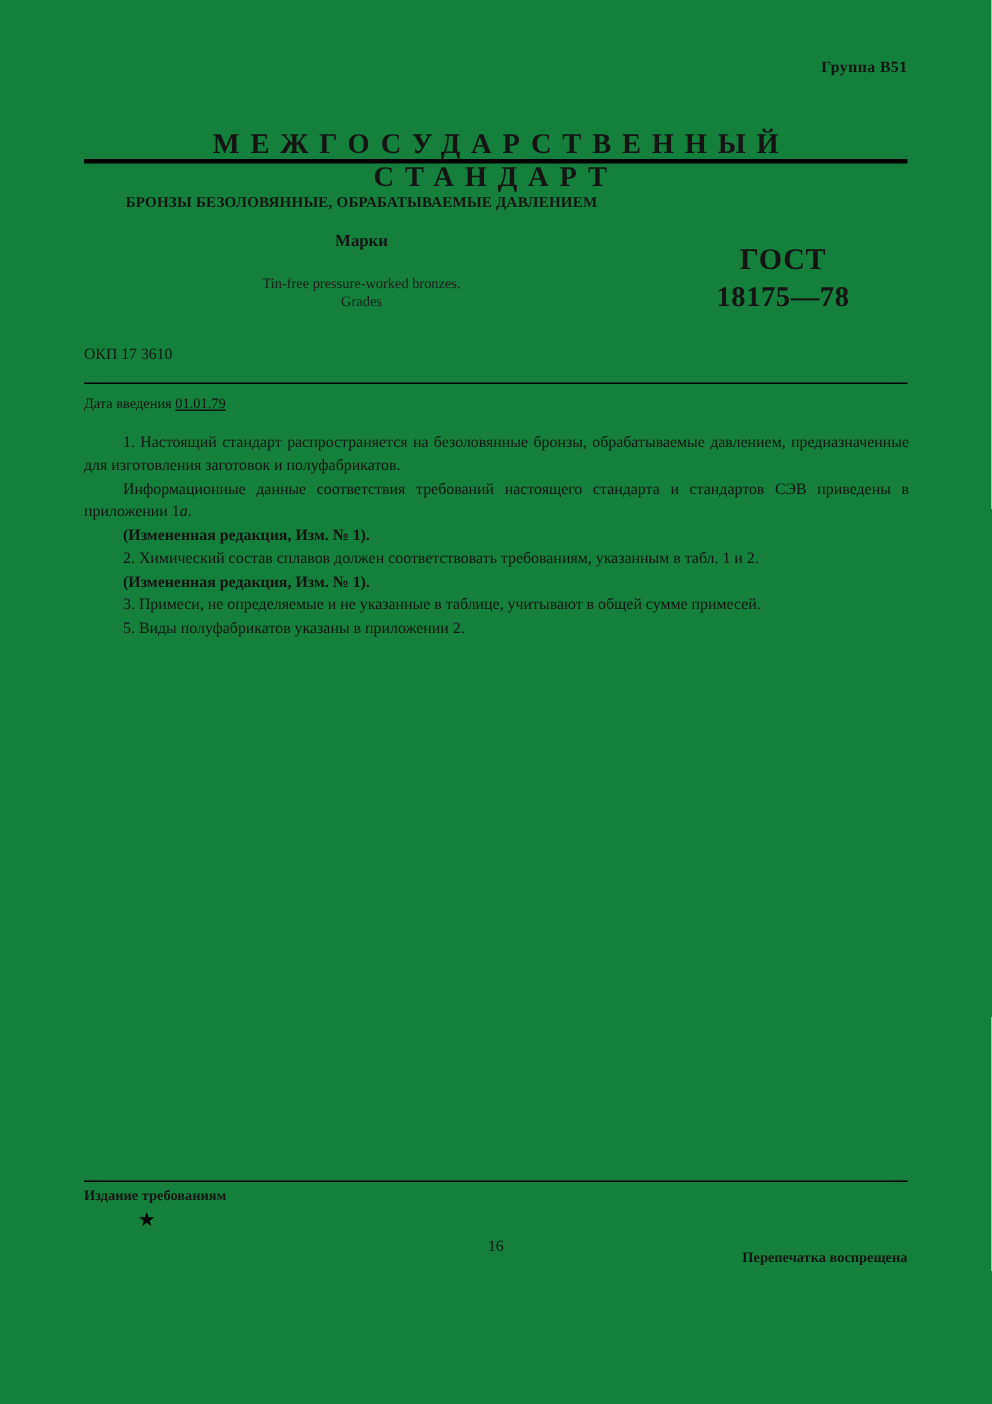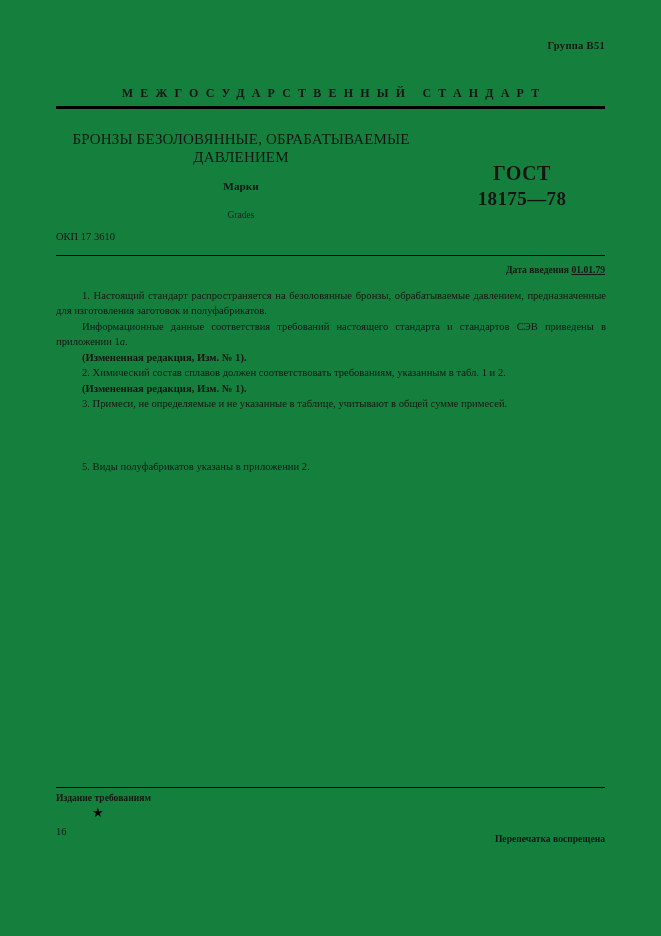--- a/index.html
+++ b/index.html
@@ -27,21 +27,21 @@
     letter-spacing: 0.3px;
   }
 
   
   .banner {
     position: absolute;
     top: 86px;
     left: 56px;
     width: 549px;
     text-align: center;
-    font-size: 12px;
+    font-size: 19px;
     font-weight: bold;
     letter-spacing: 7.2px;
     text-indent: 7.2px;
   }
   .rule-thick {
     position: absolute;
     left: 56px;
     width: 549px;
     height: 3px;
     background: #000000;
@@ -59,22 +59,22 @@
 
   
   .title-block {
     position: absolute;
     top: 130px;
     left: 56px;
     width: 370px;
     text-align: center;
   }
   .title-main {
-    font-size: 15px;
-    font-weight: normal;
+    font-size: 10px;
+    font-weight: bold;
     line-height: 1.22;
     letter-spacing: 0.15px;
   }
   .title-sub {
     margin-top: 13px;
     font-size: 11.2px;
     font-weight: bold;
   }
   .title-en {
     margin-top: 17px;
@@ -103,23 +103,22 @@
     left: 56px;
     font-size: 10.5px;
   }
 
   
   .date-intro {
     position: absolute;
     top: 264px;
     left: 56px;
     width: 549px;
-    text-align: right;
-    font-size: 9.6px;
-    font-weight: bold;
+    font-size: 9.6px;
+    font-weight: normal;
   }
   .date-intro .date-value {
     text-decoration: underline;
   }
 
   
   .body-text {
     position: absolute;
     top: 288px;
     left: 56px;
@@ -131,21 +130,20 @@
   .body-text p {
     margin: 0;
     text-indent: 26px;
   }
   .body-text p.bold-note {
     font-weight: bold;
     text-indent: 26px;
   }
   .body-text p.last-line {
     text-align: left;
-    margin-top: 47px;
   }
   .ital { font-style: italic; }
 
   
   .footer-left {
     position: absolute;
     top: 792px;
     left: 56px;
     font-size: 9.6px;
     font-weight: bold;
@@ -164,38 +162,39 @@
     left: 92px;
     font-size: 13px;
     line-height: 1;
     color: #000000;
   }
   .page-number {
     position: absolute;
     top: 826px;
     left: 56px;
     width: 549px;
-    text-align: left;
+    text-align: center;
     font-size: 10.5px;
   }
 </style>
 </head>
 <body>
 
 <div class="page">
 
   <div class="group-code">Группа В51</div>
 
   <div class="banner">МЕЖГОСУДАРСТВЕННЫЙ СТАНДАРТ</div>
   <div class="rule-thick rule-banner"></div>
 
   <div class="title-block">
     <div class="title-main">БРОНЗЫ БЕЗОЛОВЯННЫЕ, ОБРАБАТЫВАЕМЫЕ ДАВЛЕНИЕМ</div>
     <div class="title-sub">Марки</div>
     <div class="title-en">
+      <div>Tin-free pressure-worked bronzes.</div>
       <div>Grades</div>
     </div>
   </div>
 
   <div class="gost-block">
     <div class="gost-label">ГОСТ</div>
     <div class="gost-number">18175—78</div>
   </div>
 
   <div class="okp">ОКП 17 3610</div>

